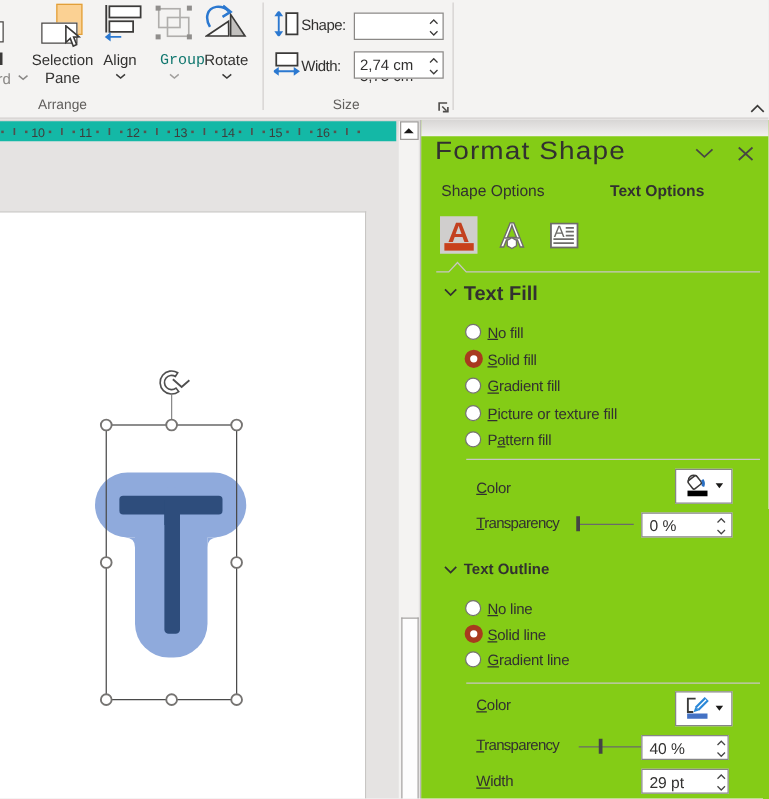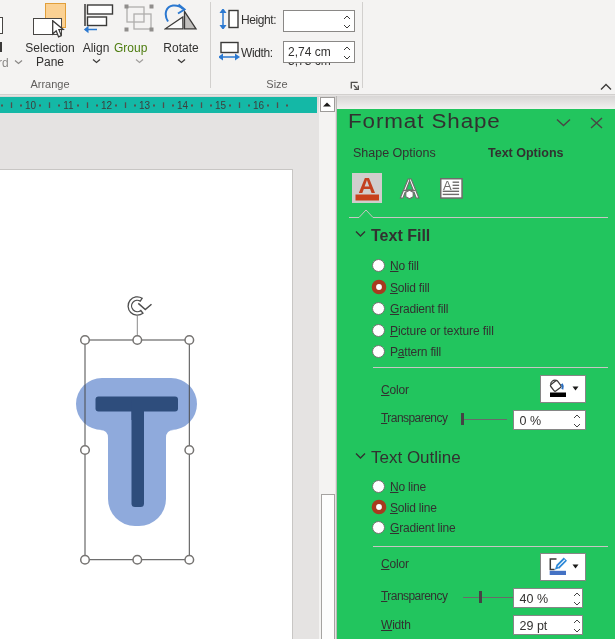--- a/index.html
+++ b/index.html
@@ -44,21 +44,21 @@
     </svg>
 
   <svg class="abs" style="left:123px;top:4px;" width="32" height="28" viewBox="0 0 32 28">
     <rect x="4" y="3" width="17" height="15" fill="none" stroke="#b0aeac" stroke-width="1.3"></rect>
     <rect x="11" y="10" width="17" height="15" fill="none" stroke="#b0aeac" stroke-width="1.3"></rect>
     <rect x="1.5" y="0.5" width="4" height="4" fill="#908e8c"></rect>
     <rect x="26.5" y="0.5" width="4" height="4" fill="#908e8c"></rect>
     <rect x="1.5" y="23.5" width="4" height="4" fill="#908e8c"></rect>
     <rect x="26.5" y="23.5" width="4" height="4" fill="#908e8c"></rect>
   </svg>
-  <div class="abs lbl" style="left:114px;top:41px;width:50px;text-align:left;color:#4d7c0f;">Group</div>
+  <div class="abs lbl" style="left:114px;top:41px;width:50px;text-align:right;color:#0f766e;font-family:Liberation Mono, monospace;">Group</div>
   <svg class="abs" style="left:135px;top:58px;" width="9" height="6">
       <polyline points="1,1.5 4.5,4.5 8,1.5" fill="none" stroke="#a19f9d" stroke-width="1.2"></polyline>
     </svg>
 
   <svg class="abs" style="left:164px;top:2px;" width="45" height="31" viewBox="0 0 45 31">
     <path d="M1.3,26.8 L19,26.8 L18.8,15 Z" fill="#fafafa" stroke="#3b3a39" stroke-width="1.3"></path>
     <path d="M20.5,26.8 L32,26.8 L20.5,9.5 Z" fill="#c2c0be" stroke="#3b3a39" stroke-width="1.3"></path>
     <path d="M 4,19.5 C -0.5,12 2,4.5 9,3.5 C 13,3 16.5,4.5 19,7" fill="none" stroke="#2b78d0" stroke-width="2"></path>
     <polyline points="14.5,2.5 20.5,7.5 14,11.5" fill="none" stroke="#2b78d0" stroke-width="2"></polyline>
   </svg>
@@ -69,21 +69,21 @@
 
   <div class="abs glbl" style="left:5px;top:78px;width:90px;text-align:center;">Arrange</div>
   <div class="abs" style="left:210px;top:2px;width:1px;height:86px;background:#d2d0ce;"></div>
 
   <svg class="abs" style="left:219px;top:9px;" width="21" height="20" viewBox="0 0 21 20">
     <rect x="10" y="1.5" width="9" height="17" fill="#fff" stroke="#3b3a39" stroke-width="1.4"></rect>
     <line x1="4" y1="1" x2="4" y2="19" stroke="#2b78d0" stroke-width="1.5"></line>
     <path d="M4,-1 L0.5,4 L7.5,4 Z" fill="#2b78d0"></path>
     <path d="M4,21 L0.5,16 L7.5,16 Z" fill="#2b78d0"></path>
   </svg>
-  <div class="abs lbl" style="left:241px;top:13px;letter-spacing:-0.4px;">Height:</div>
+  <div class="abs lbl" style="left:241px;top:13px;letter-spacing:-0.4px;">Shape:</div>
   <div class="abs" style="left:283px;top:10px;width:72px;height:22px;background:#fff;border:1px solid #8a8886;"></div>
   <div class="abs lbl" style="left:288px;top:14px;margin-top:40px;">5,73 cm</div>
   <svg class="abs" style="left:343px;top:14.5px;" width="8" height="5">
       <polyline points="1,4 4,1 7,4" fill="none" stroke="#3b3a39" stroke-width="1"></polyline>
     </svg>
   <svg class="abs" style="left:343px;top:23.5px;" width="8" height="5">
       <polyline points="1,1 4,4 7,1" fill="none" stroke="#3b3a39" stroke-width="1"></polyline>
     </svg>
 
   <svg class="abs" style="left:219px;top:41px;" width="21" height="21" viewBox="0 0 21 21">
@@ -186,21 +186,21 @@
 
   <div class="abs" style="left:319px;top:97px;width:16px;height:542px;background:#f4f3f2;"></div>
   <div class="abs" style="left:319.5px;top:97px;width:15px;height:15px;background:#fff;border:1px solid #9d9b99;"></div>
   <svg class="abs" style="left:322px;top:101px;" width="10" height="7">
       <path d="M1,5.5 L5,1.5 L9,5.5 Z" fill="#1b1a19"></path>
     </svg>
   <div class="abs" style="left:320.5px;top:494px;width:14px;height:145px;background:#fdfdfd;border:1px solid #a5a3a1;border-bottom:none;"></div>
 
   <div class="abs" style="left:336px;top:96px;width:1px;height:543px;background:#bbb9b7;"></div>
 
-  <div class="abs" style="left:337px;top:96px;width:278px;height:543px;background:#22c55e;">
+  <div class="abs" style="left:337px;top:96px;width:278px;height:543px;background:#84cc16;">
     <div class="abs" style="left:0;top:0;width:278px;height:13px;background:linear-gradient(#d8d6d5,#f2f1f0);"></div>
 
     <div class="abs" style="left:11px;top:14px;font-size:20px;letter-spacing:0.8px;color:#323130;transform:scaleX(1.12);transform-origin:0 0;">Format Shape</div>
     <svg class="abs" style="left:219px;top:22px;" width="15" height="10">
         <polyline points="1,1.5 7.5,7.5 14,1.5" fill="none" stroke="#484644" stroke-width="1.4"></polyline>
       </svg>
     <svg class="abs" style="left:253px;top:21px;" width="13" height="12">
         <path d="M1,1 L12,11 M12,1 L1,11" stroke="#484644" stroke-width="1.4"></path>
       </svg>
 
@@ -277,21 +277,21 @@
     <svg class="abs" style="left:236px;top:318px;" width="8" height="5">
         <polyline points="1,4 4,1 7,4" fill="none" stroke="#444" stroke-width="1"></polyline>
       </svg>
     <svg class="abs" style="left:236px;top:327px;" width="8" height="5">
         <polyline points="1,1 4,4 7,1" fill="none" stroke="#444" stroke-width="1"></polyline>
       </svg>
 
     <svg class="abs" style="left:18px;top:356px;" width="11" height="8">
         <polyline points="1,1.5 5.5,6 10,1.5" fill="none" stroke="#323130" stroke-width="1.4"></polyline>
       </svg>
-    <div class="abs lbl" style="left:34px;top:352px;font-size:17px;font-weight:normal;">Text Outline</div>
+    <div class="abs lbl" style="left:34px;top:352px;font-size:12px;font-weight:bold;">Text Outline</div>
 
     <div class="abs" style="left:35px;top:384px;width:13px;height:13px;border-radius:50%;background:#fff;border:1.2px solid #757371;"></div>
     <div class="abs lbl" style="left:53px;top:384px;font-size:12px;letter-spacing:-0.2px;"><u>N</u>o line</div>
     <svg class="abs" style="left:33.5px;top:403px;" width="16" height="16">
         <circle cx="8" cy="8" r="5.1" fill="#fff" stroke="#a83a1f" stroke-width="4.4"></circle>
       </svg>
     <div class="abs lbl" style="left:53px;top:404.5px;font-size:12px;letter-spacing:-0.2px;"><u>S</u>olid line</div>
     <div class="abs" style="left:35px;top:425px;width:13px;height:13px;border-radius:50%;background:#fff;border:1.2px solid #757371;"></div>
     <div class="abs lbl" style="left:53px;top:425px;font-size:12px;letter-spacing:-0.2px;"><u>G</u>radient line</div>
 

